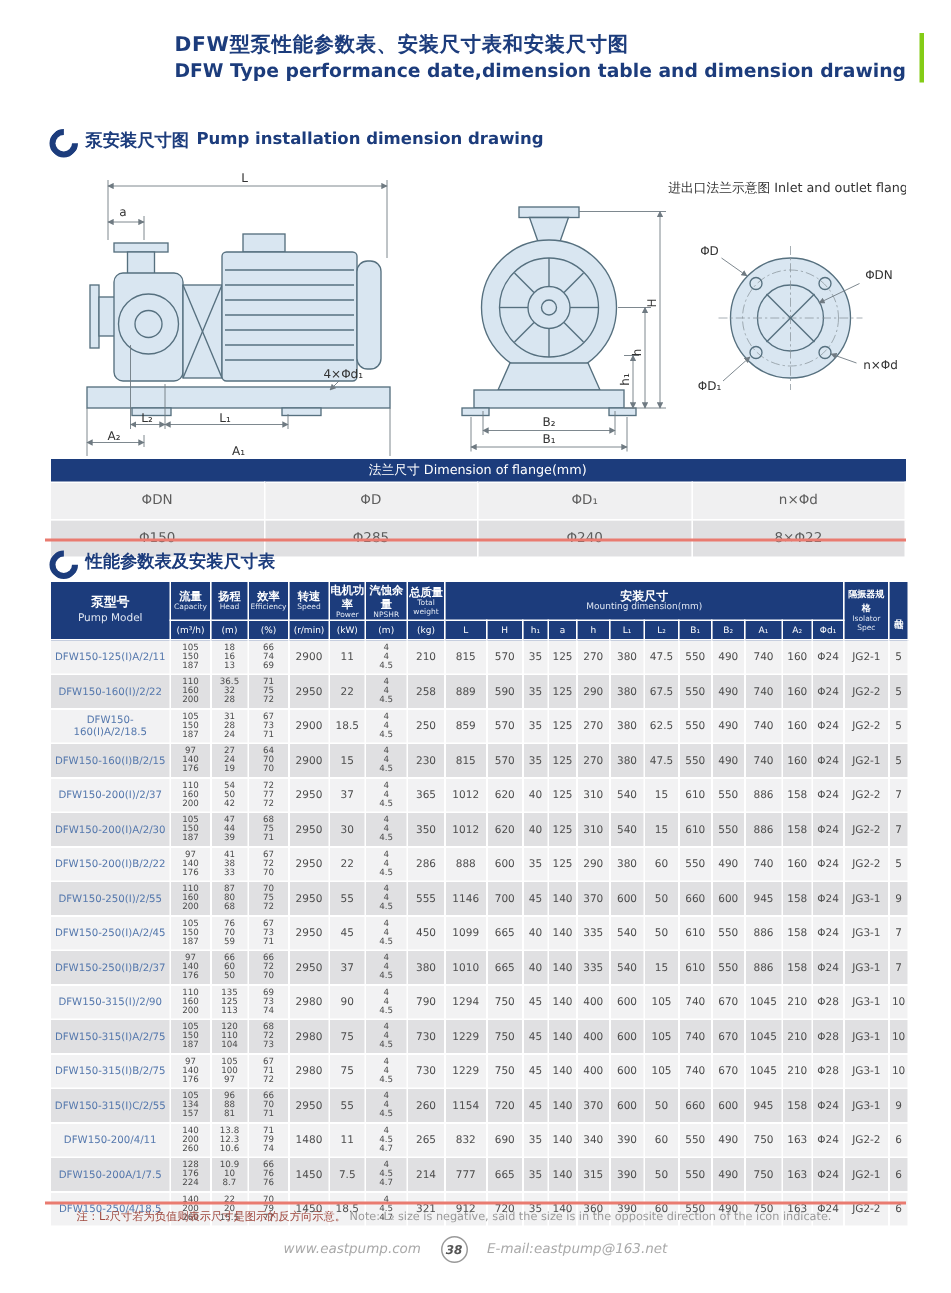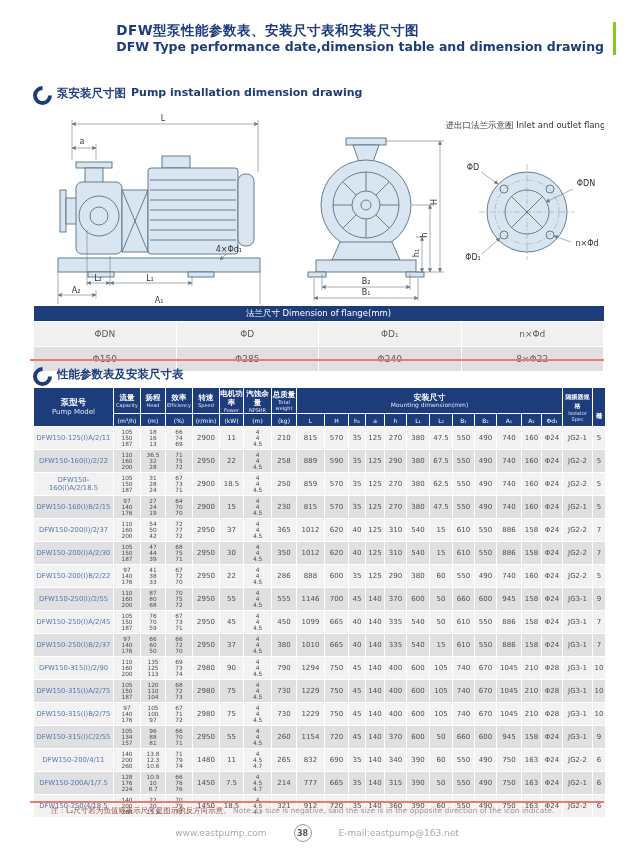--- a/index.html
+++ b/index.html
@@ -53,21 +53,21 @@
   .main-table td{font-size:7px;color:#4c4c4c;text-align:center;border:1px solid #fff;height:22px;padding:0;overflow:hidden;}
   .main-table tbody tr:nth-child(odd){background:#f2f2f3;}
   .main-table tbody tr:nth-child(even){background:#e0e0e2;}
   .main-table td.model{color:#5578ad;font-size:6.8px;}
   .main-table td.stack div{font-size:5.8px;line-height:6.2px;}
 
   
   .note{top:806px;left:33px;width:574px;font-size:7.5px;line-height:10px;}
   .note .zh{color:#a0493f;margin-left:18px;}
   .note .en{color:#9a9a9a;}
-  .page-footer{top:824px;left:0;width:634px;display:flex;justify-content:center;align-items:center;gap:27px;color:#a9a9a9;font-size:9px;}
+  .page-footer{top:824px;left:0;width:634px;display:flex;justify-content:center;align-items:center;gap:13px;color:#a9a9a9;font-size:9px;font-style:italic;}
   .pagenum{width:16px;height:16px;border:1.5px solid #9a9a9a;border-radius:50%;color:#555;font-size:8px;font-weight:bold;display:flex;align-items:center;justify-content:center;}
 </style>
 </head>
 <body>
 
 <div class="abs page-header">
   <div class="zh">DFW型泵性能参数表、安装尺寸表和安装尺寸图</div>
   <div class="en">DFW Type performance date,dimension table and dimension drawing</div>
 </div>
 

